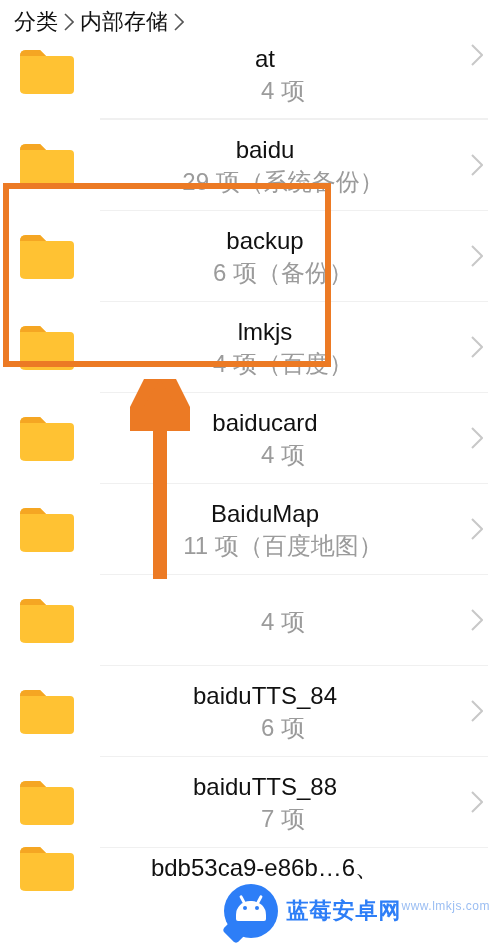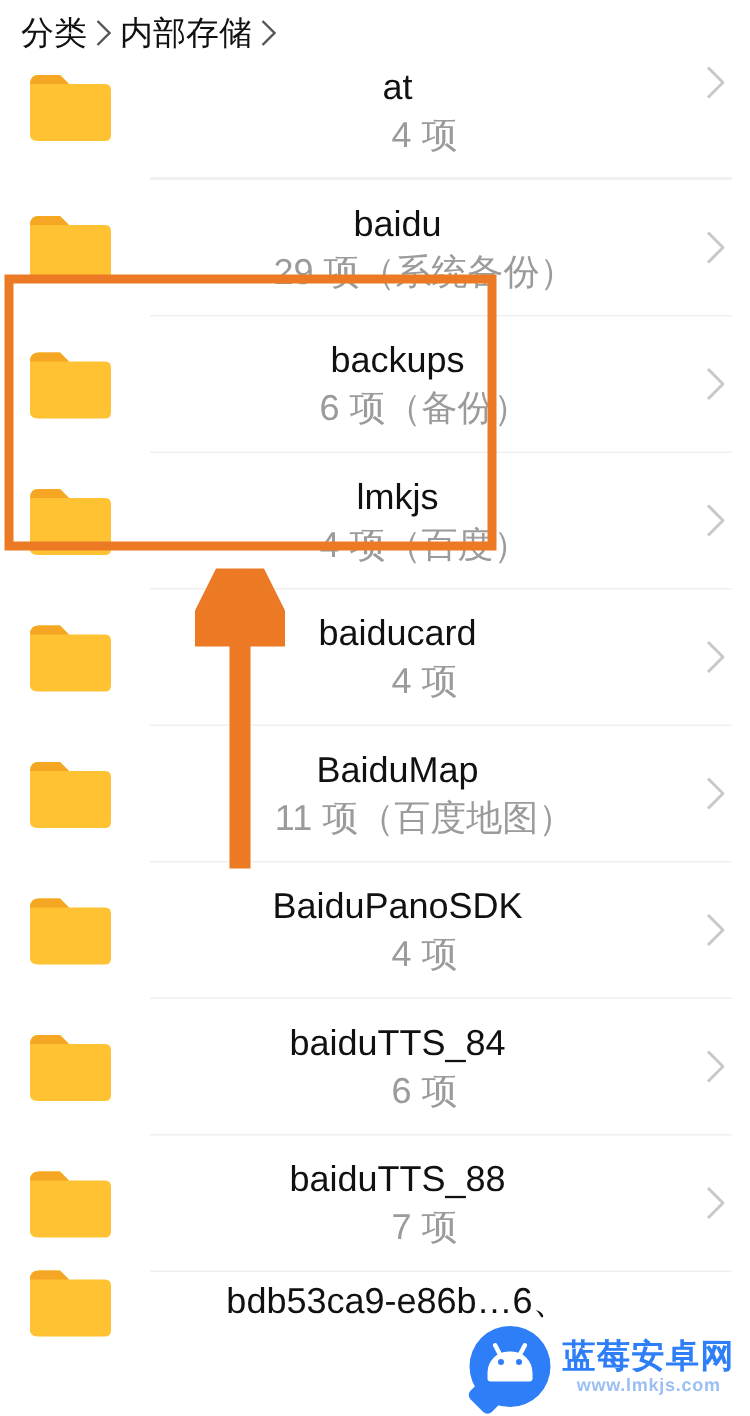--- a/index.html
+++ b/index.html
@@ -23,23 +23,23 @@
   .arrow-layer { position: absolute; pointer-events: none; }
   .watermark { position: absolute; right: 10px; bottom: 6px; display: flex; align-items: center; }
   .wm-badge { width: 54px; height: 54px; border-radius: 50%; background: #2d7ef7; display: flex; align-items: center; justify-content: center; position: relative; }
   .wm-badge::before { content: ""; position: absolute; bottom: -2px; left: 2px; width: 20px; height: 20px; background: #2d7ef7; border-radius: 4px; transform: rotate(45deg); }
   .wm-android { position: relative; width: 30px; height: 20px; background: #fff; border-radius: 14px 14px 2px 2px; }
   .wm-android::before, .wm-android::after { content:""; position:absolute; top:-6px; width:3px; height:9px; background:#fff; border-radius:2px; }
   .wm-android::before { left:5px; transform:rotate(-28deg); }
   .wm-android::after { right:5px; transform:rotate(28deg); }
   .wm-eye-l, .wm-eye-r { position:absolute; top:5px; width:4px; height:4px; border-radius:50%; background:#2d7ef7; }
   .wm-eye-l { left:7px; } .wm-eye-r { right:7px; }
-  .wm-text { display:flex; flex-direction:column; margin-left:8px;align-items:center; }
+  .wm-text { display:flex; margin-left:8px; }
   .wm-text .t1 { font-size: 22px; color:#2d7ef7; font-weight:700; letter-spacing:1px; line-height:24px; }
-  .wm-text .t2 { font-size: 12px; color:#9bbef3; letter-spacing:0.5px; line-height:14px;font-weight:bold; }
+  .wm-text .t2 { font-size: 12px; color:#9bbef3; letter-spacing:0.5px; line-height:14px; }
 </style>
 </head>
 <body>
 
 <div class="breadcrumb">
   <span>分类</span>
   <span class="sep">
     <svg viewBox="0 0 10 18">
         <path d="M1 1 L9 9 L1 17" fill="none" stroke="#555" stroke-width="1.6"></path>
       </svg>
@@ -91,21 +91,21 @@
       </span>
   </div>
   <div class="divider"></div>
 
   <div class="row">
     <span class="folder-icon"><svg viewBox="0 0 58 50">
           <path d="M2 10 Q2 4 8 4 H22 L28 10 H52 Q56 10 56 14 V44 Q56 48 52 48 H8 Q2 48 2 44 Z" fill="#ffc233"></path>
           <path d="M2 10 Q2 4 8 4 H22 L28 10 H2 Z" fill="#f5a623"></path>
         </svg></span>
     <div class="text-col">
-      <div class="fname">backups</div>
+      <div class="fname">backup</div>
       <div class="fsub">6 项（备份）</div>
     </div>
     <span class="chev">
         <svg viewBox="0 0 12 22">
           <path d="M1 1 L11 11 L1 21" fill="none" stroke="#c8c8c8" stroke-width="2"></path>
         </svg>
       </span>
   </div>
   <div class="divider"></div>
 
@@ -159,21 +159,20 @@
       </span>
   </div>
   <div class="divider"></div>
 
   <div class="row">
     <span class="folder-icon"><svg viewBox="0 0 58 50">
           <path d="M2 10 Q2 4 8 4 H22 L28 10 H52 Q56 10 56 14 V44 Q56 48 52 48 H8 Q2 48 2 44 Z" fill="#ffc233"></path>
           <path d="M2 10 Q2 4 8 4 H22 L28 10 H2 Z" fill="#f5a623"></path>
         </svg></span>
     <div class="text-col">
-      <div class="fname">BaiduPanoSDK</div>
       <div class="fsub">4 项</div>
     </div>
     <span class="chev">
         <svg viewBox="0 0 12 22">
           <path d="M1 1 L11 11 L1 21" fill="none" stroke="#c8c8c8" stroke-width="2"></path>
         </svg>
       </span>
   </div>
   <div class="divider"></div>
 

